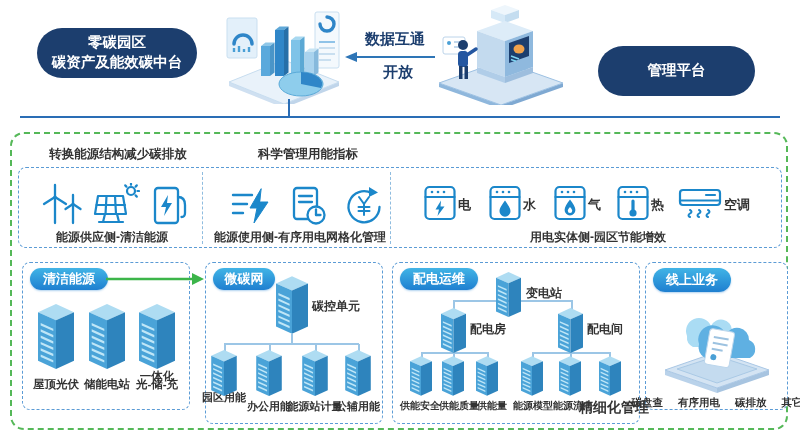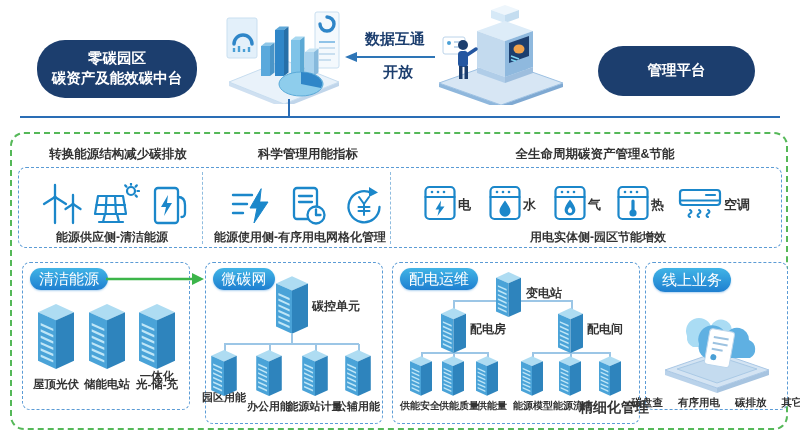--- a/index.html
+++ b/index.html
@@ -11,21 +11,21 @@
     position:absolute; background:#1c3e6e; color:#fff; border-radius:28px;
     display:flex; flex-direction:column; align-items:center; justify-content:center;
     font-weight:bold; font-size:14.5px; line-height:1.35; text-align:center;
   }
   .exch { position:absolute; color:#1c3e6e; font-weight:bold; font-size:15px; text-align:center; white-space:nowrap; }
   .main-frame { position:absolute; border:2px dashed #55b858; border-radius:14px; }
   .dash-blue { position:absolute; border:1.5px dashed #5b9bd5; border-radius:8px; background:#fff; }
   .vdiv { position:absolute; width:0; border-left:1.5px dashed #8fbcdf; }
   .mod-pill {
     position:absolute; background:linear-gradient(180deg,#41b4e6,#1e7fd0); color:#fff;
-    border-radius:12px; font-weight:normal; font-size:15px; text-align:left;
+    border-radius:12px; font-weight:bold; font-size:13px; text-align:left;
     display:flex; align-items:center; justify-content:center; box-shadow:0 1px 2px rgba(30,127,208,.35);
   }
   .tline { position:absolute; background:#9cc6e6; z-index:0; }
   .cab { position:absolute; z-index:1; }
   .hline-main { position:absolute; background:#2a6db5; }
   svg { display:block; }
 </style>
 </head>
 <body>
 
@@ -40,21 +40,21 @@
         <polygon points="3,21 17,27.3 17,30 3,23.7" fill="#bfe6f7"></polygon>
         <polygon points="3,28 17,34.3 17,37 3,30.7" fill="#bfe6f7"></polygon>
         <polygon points="3,35 17,41.3 17,44 3,37.7" fill="#bfe6f7"></polygon>
         <polygon points="3,42 17,48.3 17,51 3,44.7" fill="#bfe6f7"></polygon>
         <polygon points="3,49 17,55.3 17,58 3,51.7" fill="#bfe6f7"></polygon>
         <polygon points="3,56 17,62.3 17,65 3,58.7" fill="#bfe6f7"></polygon>
       </symbol>
     </defs>
   </svg>
 
-  <div class="pill-navy" style="left:37px;top:40px;width:160px;height:58px">
+  <div class="pill-navy" style="left:37px;top:28px;width:160px;height:50px">
     <div>零碳园区</div>
     <div>碳资产及能效碳中台</div>
   </div>
 
   <svg class="abs" style="left:225px;top:6px" width="118" height="98" viewBox="0 0 118 98">
     <polygon points="4,76 59,98 59,102 4,80" fill="#cfe0f1"></polygon>
     <polygon points="114,76 59,98 59,102 114,80" fill="#c0d5ea"></polygon>
     <polygon points="59,54 114,76 59,98 4,76" fill="#e9f2fa" stroke="#c6dcef" stroke-width="1"></polygon>
     <rect x="2" y="12" width="30" height="40" rx="2" fill="#e3f0fa" stroke="#c9dff0"></rect>
     <path d="M9 38 A9 9 0 0 1 27 38" stroke="#2f86c8" stroke-width="3.5" fill="none" stroke-linecap="round"></path>
@@ -122,21 +122,20 @@
     <div>管理平台</div>
   </div>
 
   <div class="hline-main" style="left:288px;top:99px;width:2px;height:17px"></div>
   <div class="hline-main" style="left:20px;top:116px;width:760px;height:2px"></div>
 
   <div class="main-frame" style="left:10px;top:132px;width:778px;height:298px"></div>
 
   <div class="txt" style="left:230px;top:146px;width:156px;font-size:12.5px">科学管理用能指标</div>
   <div class="txt" style="left:39px;top:146px;width:158px;font-size:12.5px">转换能源结构减少碳排放</div>
-  <div class="txt" style="left:495px;top:146px;width:200px;font-size:12.5px">全生命周期碳资产管理&amp;节能</div>
 
   <div class="dash-blue" style="left:18px;top:167px;width:764px;height:81px"></div>
   <div class="vdiv" style="left:202px;top:172px;height:72px"></div>
   <div class="vdiv" style="left:390px;top:172px;height:72px"></div>
 
   <svg class="abs" style="left:40px;top:183px" width="44" height="44" viewBox="0 0 44 44" stroke="#1b87ca" stroke-width="2.3" fill="none" stroke-linecap="round">
     <line x1="15" y1="14" x2="15" y2="2"></line>
       <line x1="15" y1="14" x2="4" y2="21"></line>
       <line x1="15" y1="14" x2="26" y2="21"></line>
     <circle cx="15" cy="14" r="1.6" fill="#1b87ca" stroke="none"></circle>

